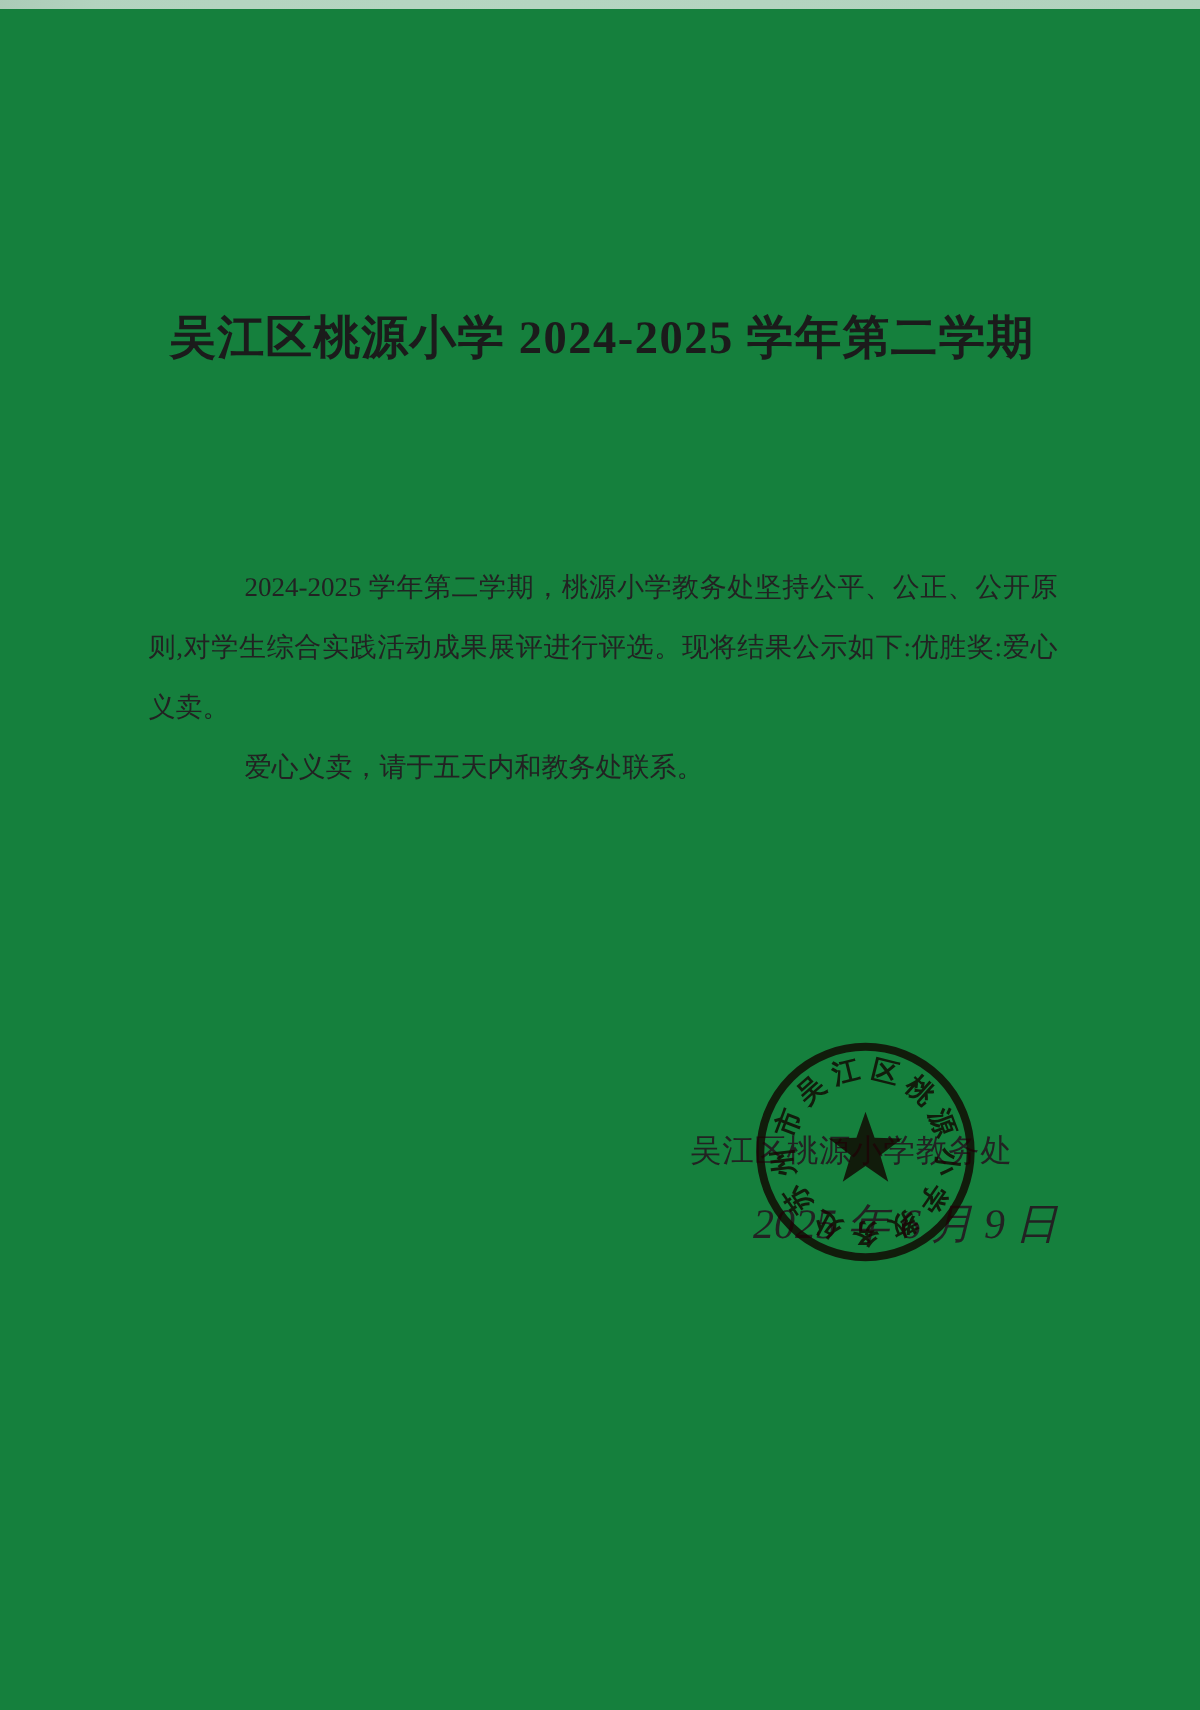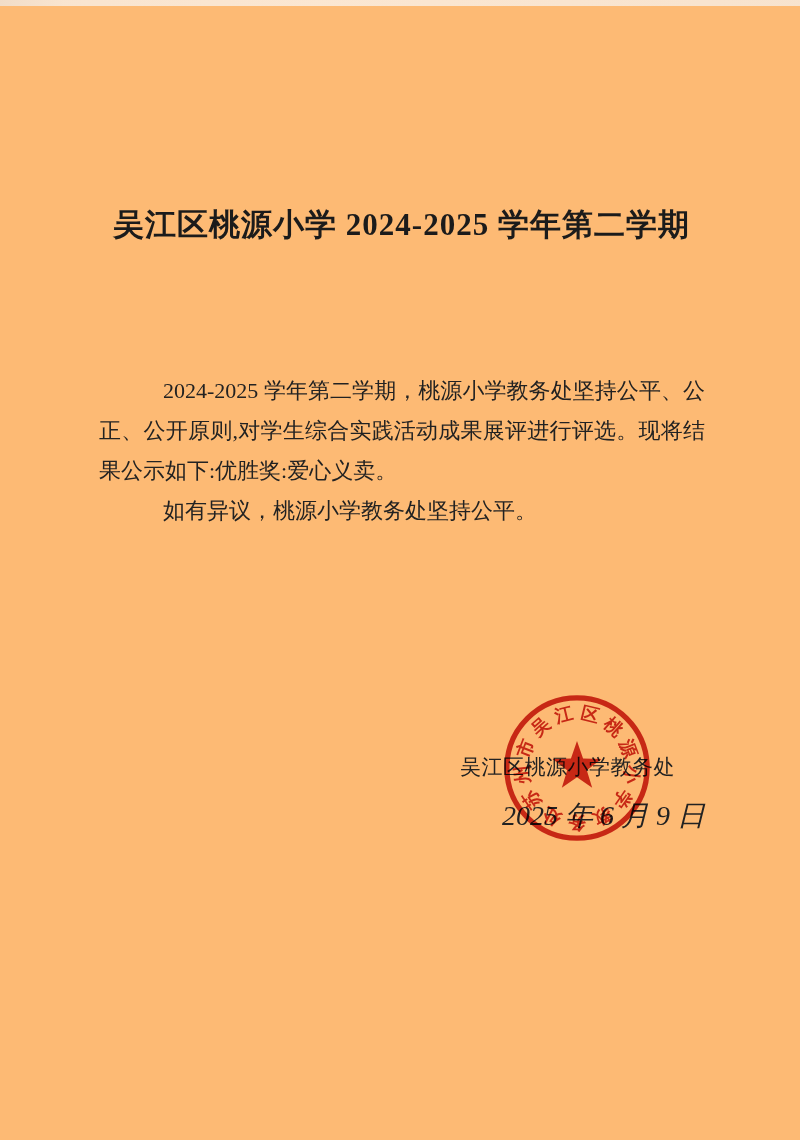--- a/index.html
+++ b/index.html
@@ -3,21 +3,21 @@
 <meta charset="utf-8">
 <style>
   :root { --stamp-color: #c5261c; }
   * { margin: 0; padding: 0; box-sizing: border-box; }
   html, body { background: #e8e8e8; }
   .page {
     position: relative;
     width: 800px;
     height: 1140px;
     margin: 0 auto;
-    background: #fdba74;
+    background: #15803d;
     overflow: hidden;
     font-family: "Liberation Serif", "DejaVu Serif", serif;
     color: #1f1f1f;
   }
   .scan-strip {
     position: absolute;
     left: 0; top: 0;
     width: 100%; height: 6px;
     background: linear-gradient(90deg, #ececec 0%, #f7f7f7 8%, #fafafa 40%, #f5f5f5 100%);
     opacity: .7;
@@ -30,21 +30,21 @@
     font-size: 31px;
     font-weight: 700;
     line-height: 48px;
     color: #1b1b1b;
     letter-spacing: 1px;
   }
   .doc-body {
     position: absolute;
     left: 99px; top: 371px;
     width: 606px;
-    font-size: 22px;
+    font-size: 18px;
     line-height: 40px;
     text-align: justify;
     color: #222;
   }
   .doc-body p { text-indent: 64px; }
   .sig-office {
     position: absolute;
     top: 753px;
     right: 125px;
     font-size: 21px;
@@ -87,21 +87,21 @@
 <div class="page">
 
   <div class="scan-strip"></div>
 
   <div class="doc-title">
     <div>吴江区桃源小学 2024-2025 学年第二学期</div>
   </div>
 
   <div class="doc-body">
     <p>2024-2025 学年第二学期，桃源小学教务处坚持公平、公正、公开原则,对学生综合实践活动成果展评进行评选。现将结果公示如下:优胜奖:爱心义卖。</p>
-    <p>如有异议，桃源小学教务处坚持公平。</p>
+    <p>爱心义卖，请于五天内和教务处联系。</p>
   </div>
 
   <div class="sig-office">吴江区桃源小学教务处</div>
   <div class="sig-date">2025 年 6 月 9 日</div>
 
   <svg class="stamp" viewBox="0 0 160 160" xmlns="http://www.w3.org/2000/svg">
     <circle class="seal-ring" cx="80" cy="80" r="66"></circle>
     <polygon class="seal-star" transform="translate(80 79) scale(0.9)" points="0,-27 6.35,-8.74 25.68,-8.34 10.27,3.34 15.87,21.84 0,10.8 -15.87,21.84 -10.27,3.34 -25.68,-8.34 -6.35,-8.74"></polygon>
     <g id="seal-text-group">
         <text x="37.20483897352987" y="109.53936683002009" dy="0.35em" text-anchor="middle" transform="rotate(-124.61538461538461 37.20483897352987 109.53936683002009)">苏</text>

